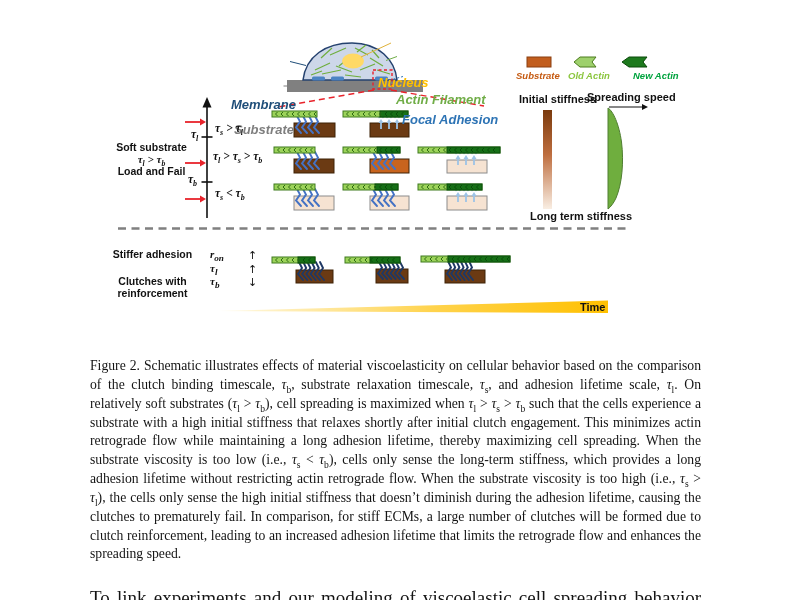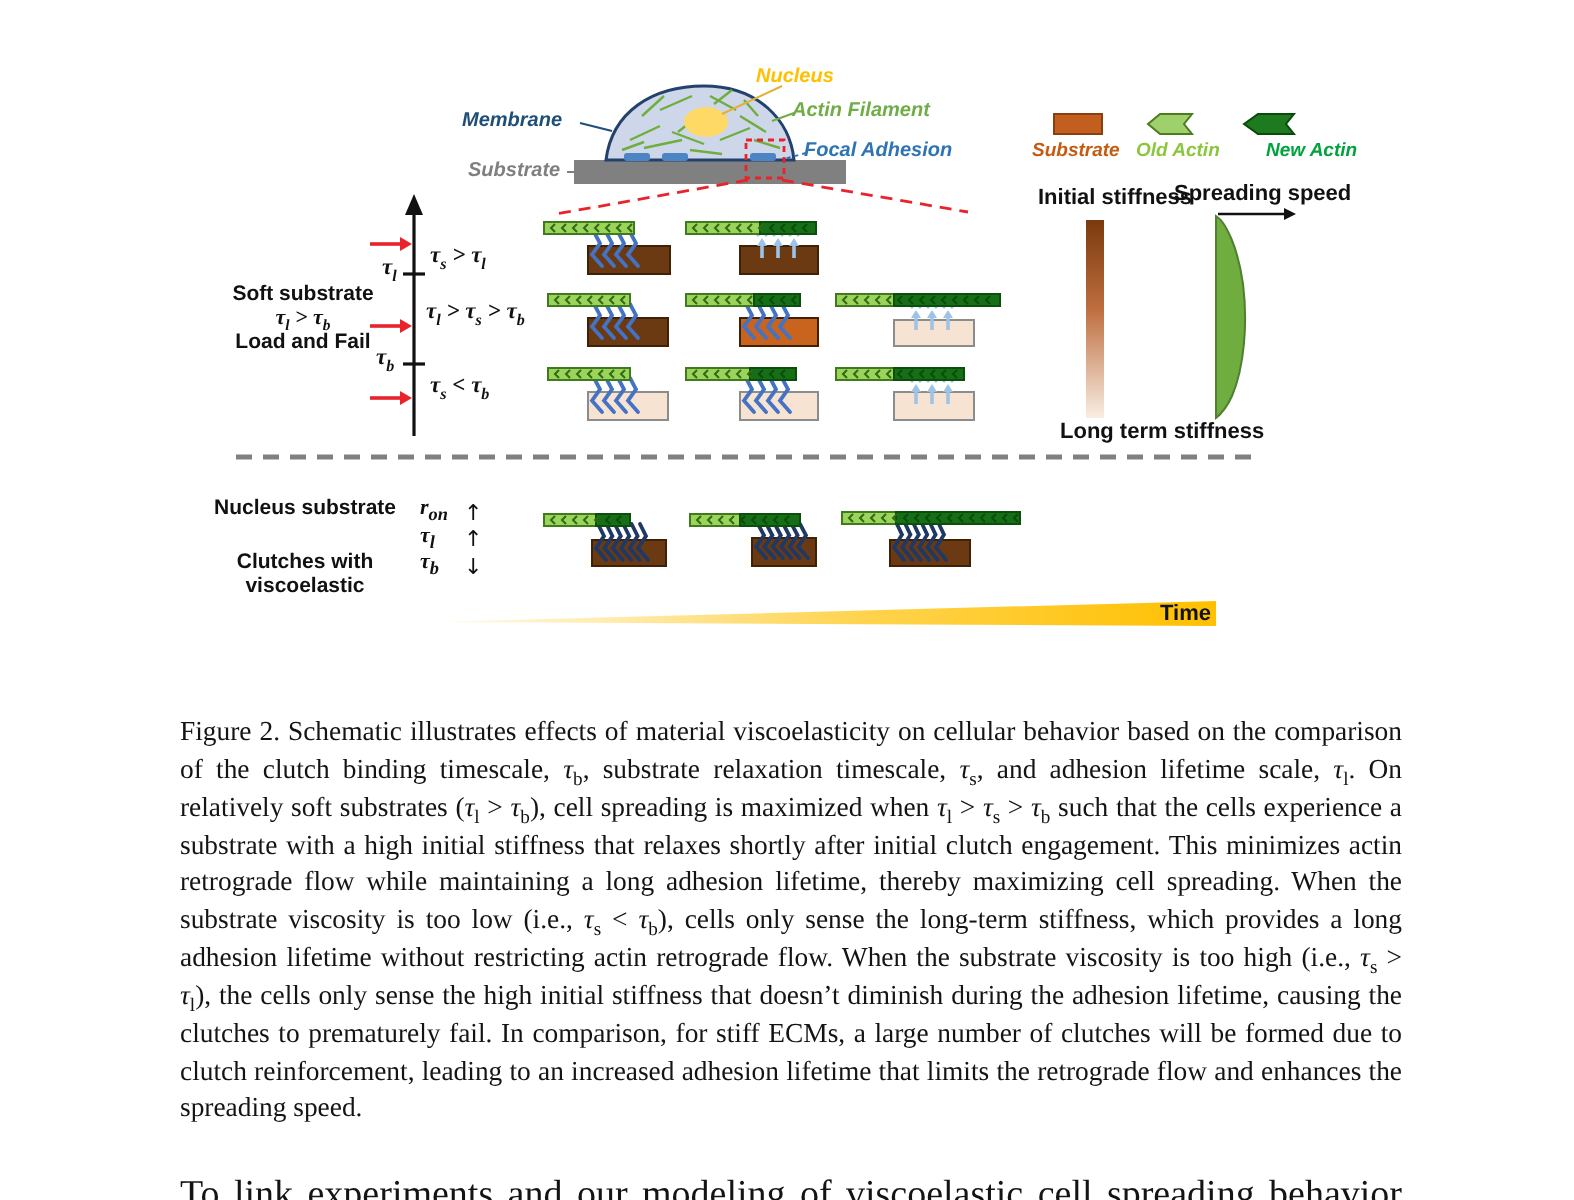--- a/index.html
+++ b/index.html
@@ -1,29 +1,29 @@
 <!DOCTYPE html>
 <html><head>
 <meta charset="utf-8">
 <style>
   html,body{margin:0;padding:0;background:#fff;}
   body{width:787px;height:600px;position:relative;overflow:hidden;
        font-family:"Liberation Sans",sans-serif;}
   #fig{position:absolute;inset:0;}
   svg.overlay{position:absolute;left:0;top:0;}
   .lbl{position:absolute;white-space:nowrap;color:#1a1a1a;}
-  .cell-lbl{font-weight:bold;font-style:italic;font-size:10px;}
+  .cell-lbl{font-weight:bold;font-style:italic;font-size:13px;margin-top:42px;}
   .leg-lbl{font-weight:bold;font-style:italic;font-size:9.5px;}
   .col-h{font-weight:bold;font-size:11px;color:#111;}
   .blk{font-weight:bold;font-size:10.5px;color:#111;}
   .math{font-family:"Liberation Serif","DejaVu Serif",serif;font-style:italic;
         font-weight:bold;font-size:11.5px;color:#111;}
   .math sub, .cap sub{font-size:70%;line-height:0;}
   .center-block{position:absolute;text-align:center;}
-  .param-row{display:flex;align-items:flex-end;height:13.5px;}
+  .param-row{display:flex;align-items:center;height:13.5px;gap:16px;}
   .param-sym{font-family:"Liberation Serif","DejaVu Serif",serif;font-style:italic;
              font-weight:bold;font-size:11px;width:22px;color:#111;}
   .param-arrow{font-family:"DejaVu Sans",sans-serif;font-size:11px;color:#111;}
   .cap{position:absolute;left:90px;top:357px;width:611px;text-align:justify;
        font-family:"Liberation Serif","DejaVu Serif",serif;font-size:13.7px;
        line-height:18.85px;color:#141414;}
   .cap-clip{position:absolute;left:90px;top:589px;width:611px;height:11px;
        overflow:hidden;text-align:justify;
        font-family:"Liberation Serif","DejaVu Serif",serif;font-size:19px;
        line-height:18.85px;color:#141414;}
@@ -357,23 +357,23 @@
   </div>
 
   <div class="lbl math" style="left:191px;top:128px;"><i>τ</i><sub>l</sub></div>
   <div class="lbl math" style="left:188px;top:173px;"><i>τ</i><sub>b</sub></div>
 
   <div class="lbl math" style="left:215px;top:122px;"><i>τ</i><sub>s</sub> &gt; <i>τ</i><sub>l</sub></div>
   <div class="lbl math" style="left:213px;top:150px;"><i>τ</i><sub>l</sub> &gt; <i>τ</i><sub>s</sub> &gt; <i>τ</i><sub>b</sub></div>
   <div class="lbl math" style="left:215px;top:187px;"><i>τ</i><sub>s</sub> &lt; <i>τ</i><sub>b</sub></div>
 
   <div class="center-block" style="left:101px;top:248px;width:103px;">
-    <div class="blk">Nucleus substrate</div>
+    <div class="blk">Stiffer adhesion</div>
     <div class="blk" style="margin-top:15px;">Clutches with</div>
-    <div class="blk">viscoelastic</div>
+    <div class="blk">reinforcement</div>
   </div>
 
   <div class="lbl" style="left:210px;top:249px;">
     <div class="param-row">
       <span class="param-sym"><i>r</i><sub>on</sub></span>
       <span class="param-arrow">↑</span>
     </div>
     <div class="param-row">
       <span class="param-sym"><i>τ</i><sub>l</sub></span>
       <span class="param-arrow">↑</span>

